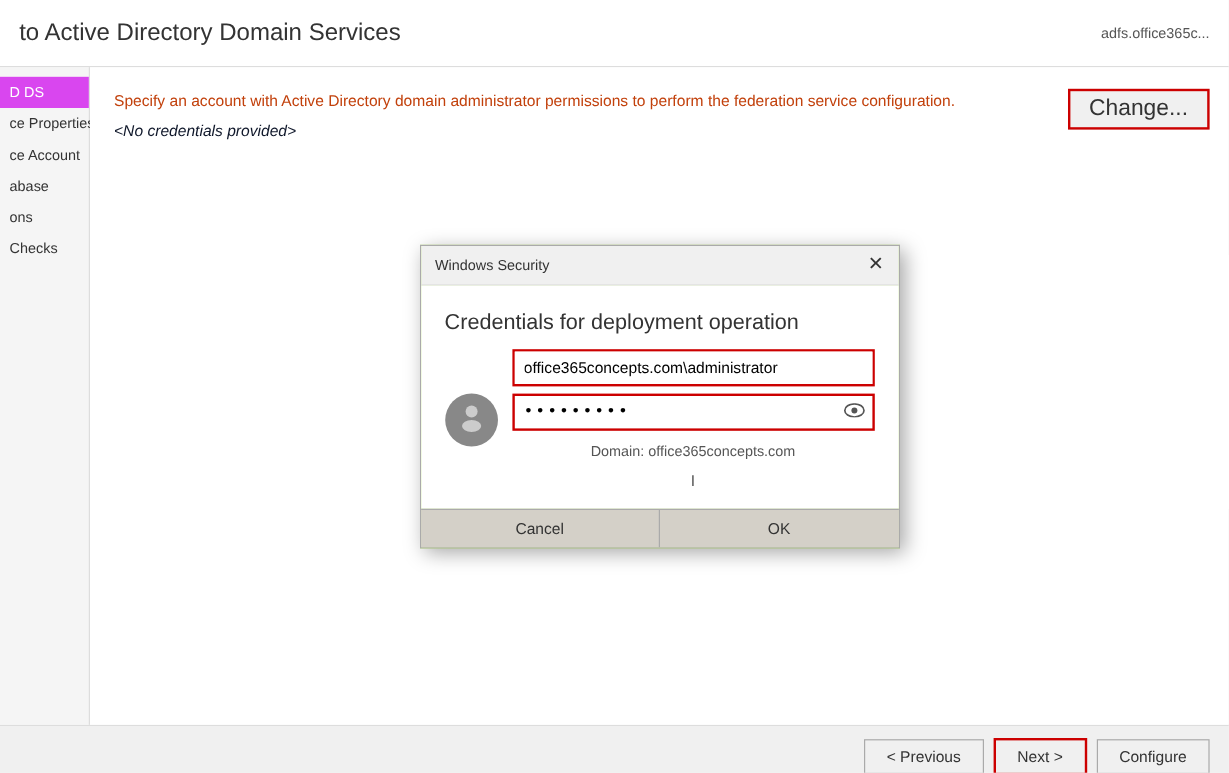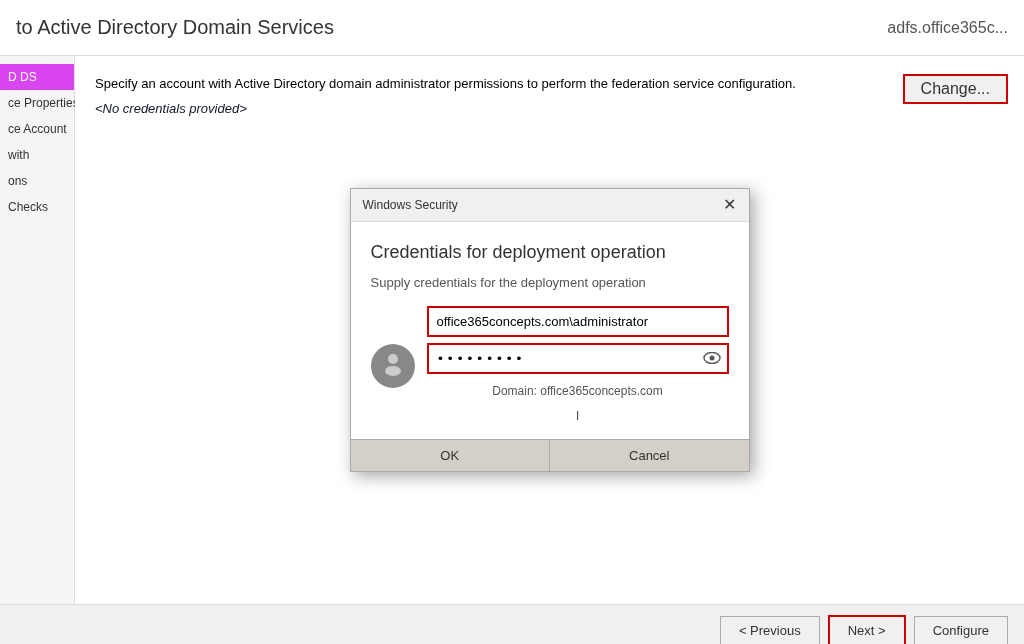--- a/index.html
+++ b/index.html
@@ -22,21 +22,21 @@
       align-items: center;
       padding: 0 16px;
       justify-content: space-between;
     }
     .header-title {
       font-size: 20px;
       font-weight: 300;
       color: #333;
     }
     .header-domain {
-      font-size: 16px;
+      font-size: 12px;
       color: #555;
     }
 
     
     .main-layout {
       display: flex;
       height: calc(644px - 44px - 52px);
     }
 
     
@@ -60,39 +60,39 @@
 
     
     .content {
       flex: 1;
       background: #ffffff;
       padding: 20px 20px;
       position: relative;
     }
     .content-description {
       font-size: 13px;
-      color: #000000;
+      color: #c2410c;
       margin-bottom: 10px;
       max-width: 720px;
     }
     .no-credentials {
       font-size: 13px;
       color: #0f172a;
       margin-bottom: 16px;
       font-style: italic;
     }
     .change-btn {
       position: absolute;
       top: 18px;
       right: 16px;
       padding: 4px 16px;
       background: #f0f0f0;
       border: 2px solid #cc0000;
       color: #333;
-      font-size: 16px;
+      font-size: 19px;
       cursor: pointer;
     }
 
     
     .footer {
       height: 52px;
       background: #f0f0f0;
       border-top: 1px solid #ddd;
       display: flex;
       align-items: center;
@@ -272,21 +272,21 @@
     <div class="sidebar-item active">
       <span>D DS</span>
     </div>
     <div class="sidebar-item">
       <span>ce Properties</span>
     </div>
     <div class="sidebar-item">
       <span>ce Account</span>
     </div>
     <div class="sidebar-item">
-      <span>with</span>
+      <span>abase</span>
     </div>
     <div class="sidebar-item">
       <span>ons</span>
     </div>
     <div class="sidebar-item">
       <span>Checks</span>
     </div>
   </div>
 
   <div class="content">
@@ -298,21 +298,20 @@
     <div class="dialog-overlay">
       <div class="dialog">
 
         <div class="dialog-titlebar">
           <span class="dialog-title-text">Windows Security</span>
           <button class="dialog-close">✕</button>
         </div>
 
         <div class="dialog-body">
           <h2 class="dialog-heading">Credentials for deployment operation</h2>
-          <p class="dialog-sub">Supply credentials for the deployment operation</p>
 
           <div class="dialog-form-row">
 
             <div class="avatar-circle">
               <span class="avatar-icon">
                 <svg width="26" height="26" viewBox="0 0 26 26" fill="none">
                   <circle cx="13" cy="9" r="5" fill="#ccc"></circle>
                   <ellipse cx="13" cy="21" rx="8" ry="5" fill="#ccc"></ellipse>
                 </svg>
               </span>
@@ -332,22 +331,22 @@
                   </svg>
                 </button>
               </div>
               <p class="dialog-domain">Domain: office365concepts.com</p>
               <p class="cursor-indicator">I</p>
             </div>
           </div>
         </div>
 
         <div class="dialog-footer">
+          <button class="dialog-footer-btn">Cancel</button>
           <button class="dialog-footer-btn">OK</button>
-          <button class="dialog-footer-btn">Cancel</button>
         </div>
 
       </div>
     </div>
 
   </div>
 </div>
 
 <div class="footer">
   <button class="footer-btn">&lt; Previous</button>

